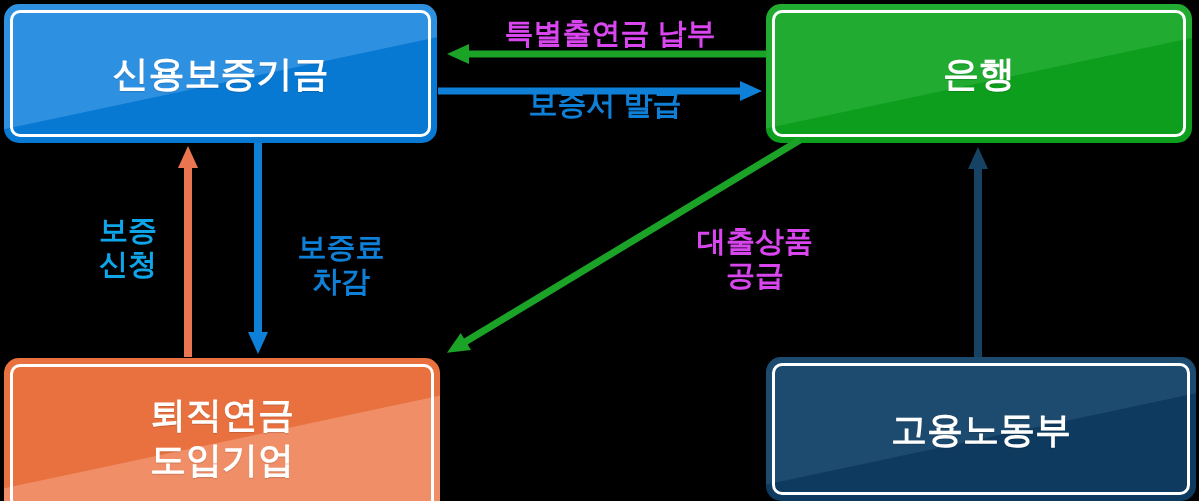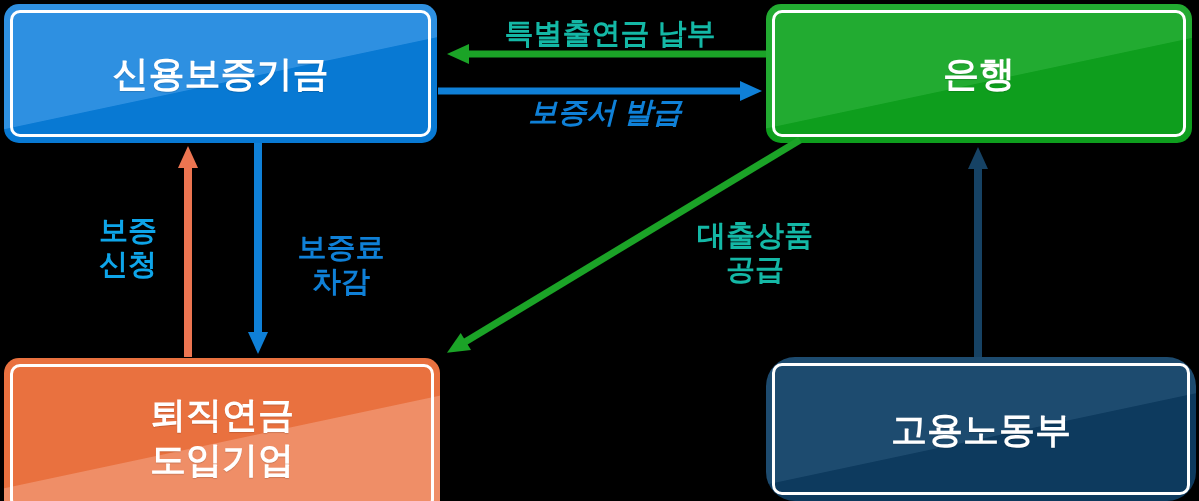--- a/index.html
+++ b/index.html
@@ -15,35 +15,35 @@
     position:relative;color:#ffffff;font-size:36px;line-height:1.25;text-align:center;white-space:pre-line;
     text-shadow:0 1px 1px rgba(0,0,0,0.15);
   }
   .node-kodit{left:4px;top:4px;width:433px;height:139px;
     background:linear-gradient(168deg,#2e90e1 0%,#2e90e1 54%,#0879d3 54.4%);}
   .node-bank{left:766px;top:4px;width:426px;height:139px;
     background:linear-gradient(168deg,#22ab31 0%,#22ab31 54%,#0e9e1d 54.4%);}
   .node-company{left:4px;top:358px;width:436px;height:157px;
     background:linear-gradient(168deg,#e9713f 0%,#e9713f 52%,#ef8e67 52.4%);}
   .node-moel{left:766px;top:357px;width:430px;height:144px;
-    background:linear-gradient(168deg,#1d4b6f 0%,#1d4b6f 54%,#0d3a5e 54.4%);border-radius:29px;}
+    background:linear-gradient(168deg,#1d4b6f 0%,#1d4b6f 54%,#0d3a5e 54.4%);}
   .arrow-layer{position:absolute;left:0;top:0;width:1199px;height:501px;pointer-events:none;}
   .edge-label{
     position:absolute;transform:translate(-50%,-50%);
     font-size:29px;line-height:1.18;text-align:center;white-space:pre-line;
   }
-  .lbl-green{color:#14b8a6;}
+  .lbl-green{color:#d946ef;}
   .lbl-blue{color:#0f80d7;}
   .lbl-orange{color:#0ea5e9;}
   .lbl-navy{color:#1b4765;}
   .lbl-special{left:610px;top:33px;}
-  .lbl-issue{left:605px;top:112px;font-style:italic;}
+  .lbl-issue{left:605px;top:104px;}
   .lbl-apply{left:128px;top:247px;}
   .lbl-fee{left:341px;top:264px;}
-  .lbl-loan{left:755px;top:252px;}
+  .lbl-loan{left:755px;top:258px;}
   .lbl-linkage{left:1092px;top:245px;}
 </style>
 </head>
 <body>
 
 <div class="canvas">
 
   <div class="node node-bank">
     <span class="inner-border"></span>
     <span class="node-label">은행</span>

